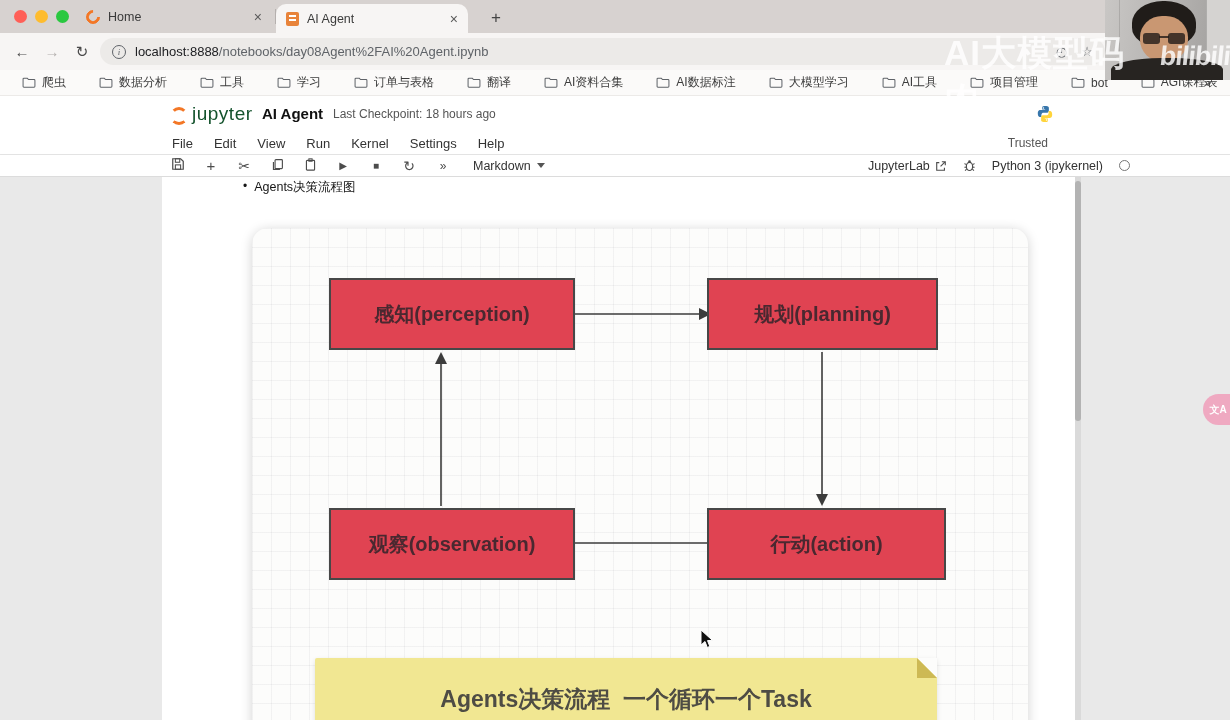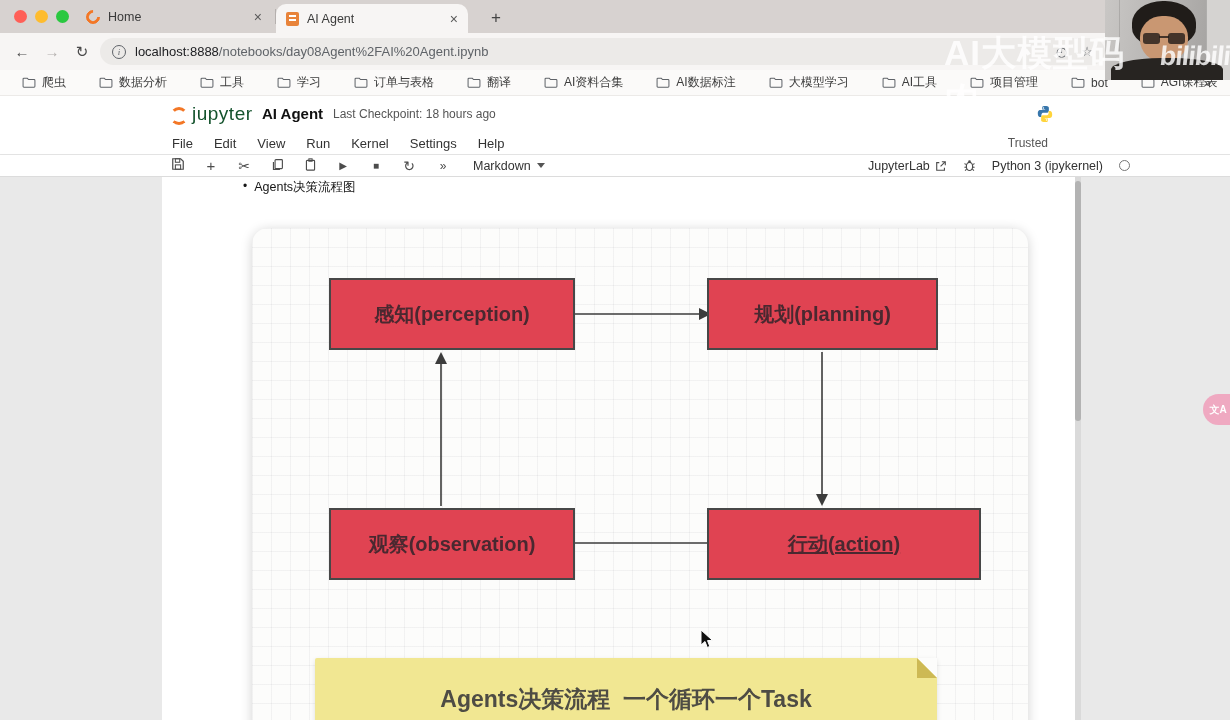--- a/index.html
+++ b/index.html
@@ -66,21 +66,21 @@
   .bullet-line { position:absolute; left:243px; top:2px; font-size:12.5px; color:#161616; display:flex; gap:7px; }
   .bullet-dot { font-size:12px; }
 
   .diagram { position:absolute; left:252px; top:51px; width:776px; height:530px; background:#fcfcfb; border-radius:16px; box-shadow:0 2px 12px rgba(0,0,0,0.18);
     background-image:linear-gradient(rgba(140,140,150,0.09) 1px, transparent 1px), linear-gradient(90deg, rgba(140,140,150,0.09) 1px, transparent 1px);
     background-size:19px 19px; overflow:hidden; }
   .node { position:absolute; width:246px; height:72px; background:#e04352; border:2px solid #474747; display:flex; align-items:center; justify-content:center; font-size:20px; font-weight:600; color:#4a2830; }
   .node.perception { left:77px; top:50px; }
   .node.planning  { left:455px; top:50px; width:231px; }
   .node.observation { left:77px; top:280px; }
-  .node.action    { left:455px; top:280px; width:274px;text-decoration:underline; }
+  .node.action    { left:455px; top:280px; width:239px; }
   .arrows { position:absolute; left:0; top:0; }
 
   .note { position:absolute; left:63px; top:430px; width:622px; height:82px; background:#f1e792; border-radius:2px; box-shadow:0 2px 5px rgba(0,0,0,0.12); }
   .note-fold-cut { position:absolute; right:0; top:0; width:0; height:0; border-top:20px solid #fcfcfb; border-left:20px solid transparent; }
   .note-fold { position:absolute; right:0; top:0; width:0; height:0; border-bottom:20px solid #cdb954; border-right:20px solid transparent; transform:translate(0,0); }
   .note-text { position:absolute; left:0; right:0; top:26px; text-align:center; font-size:23px; font-weight:600; color:#4e4c44; white-space:pre; }
 
   
   .webcam { position:absolute; left:1105px; top:0; width:125px; height:80px; background:linear-gradient(100deg,#c9c7c5 0%,#b7b5b3 45%,#9d9b99 100%); overflow:hidden; z-index:40; }
   .webcam .panel { position:absolute; right:0; top:0; width:24px; height:80px; background:#d5d3d1; border-left:1px solid rgba(0,0,0,0.18); }

